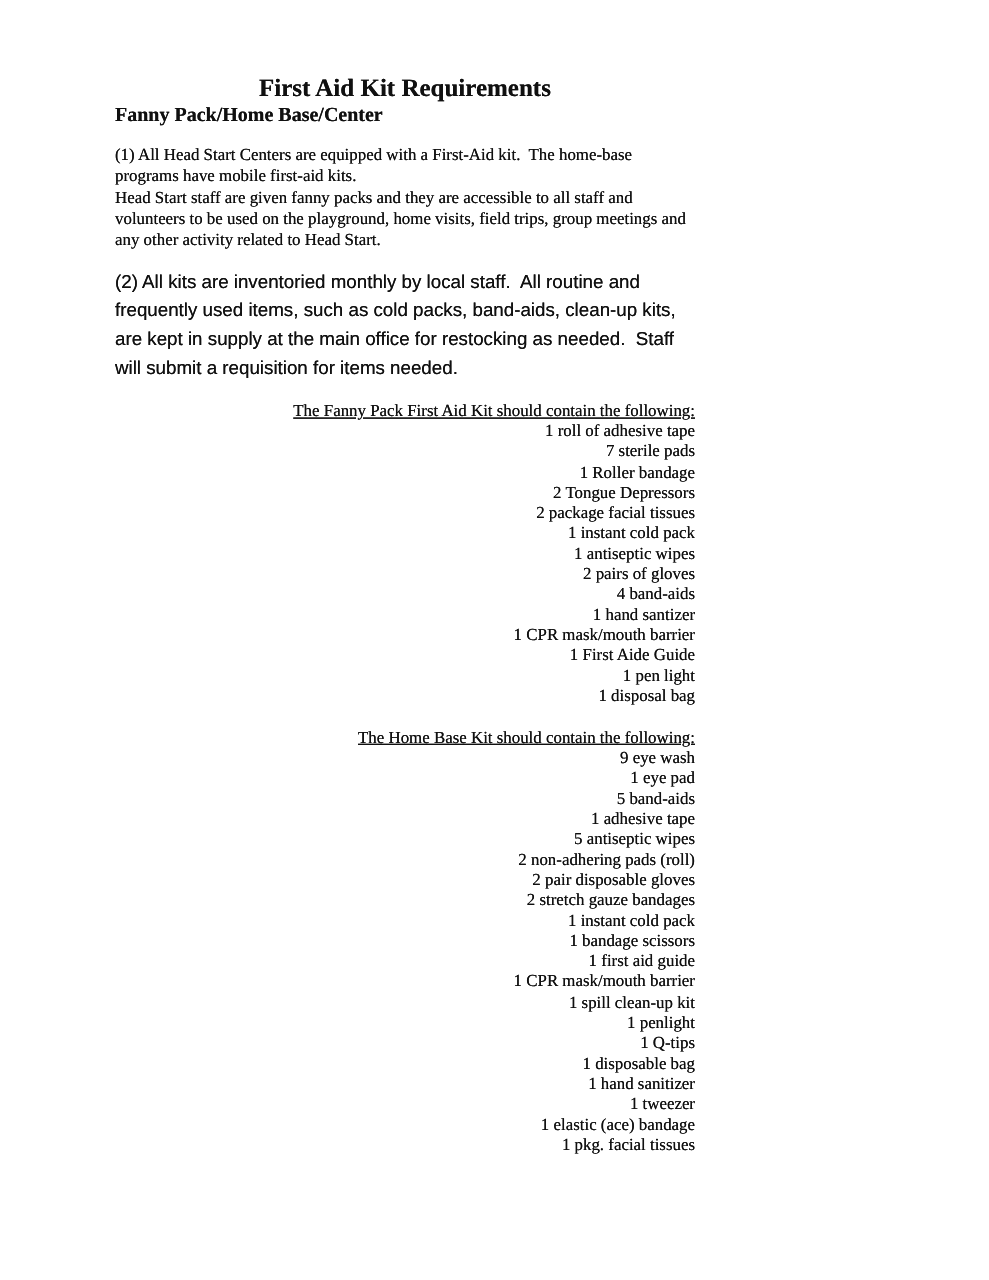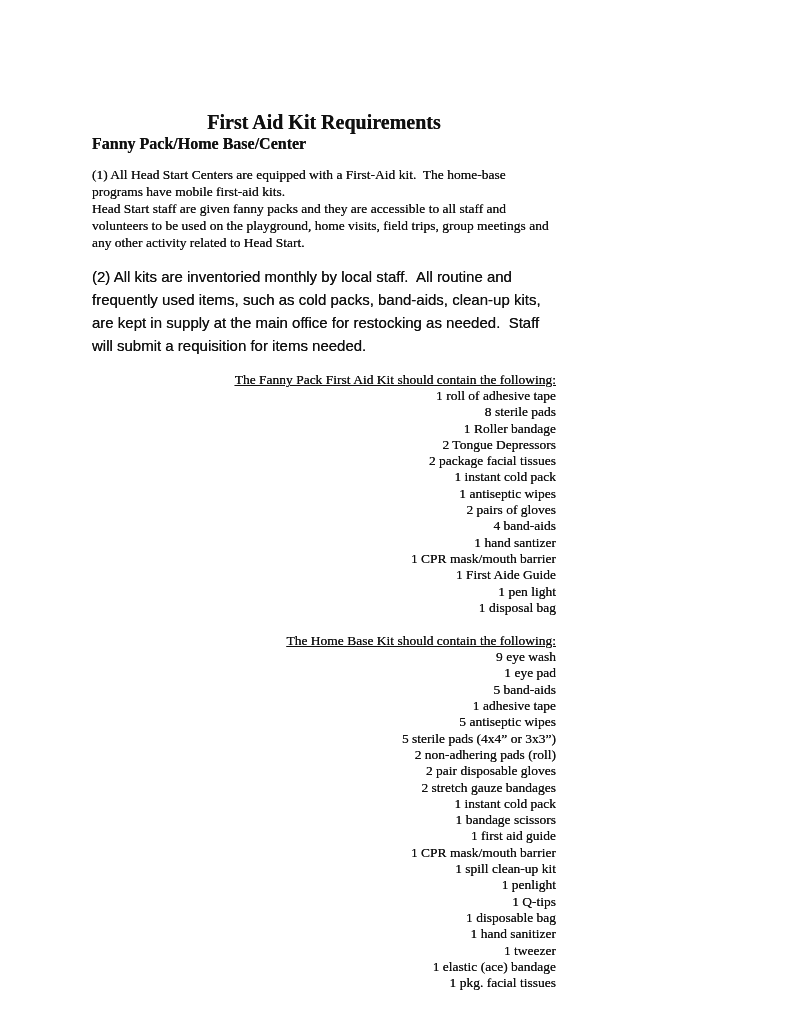--- a/index.html
+++ b/index.html
@@ -11,21 +11,21 @@
     width: 791px;
     height: 1024px;
     overflow: hidden;
   }
   .page {
     position: relative;
     width: 640px;
     height: 1024px;
     background: #ffffff;
     box-sizing: border-box;
-    padding: 111px 84px 0 92px;
+    padding: 60px 84px 0 92px;
     color: #101010;
     
     text-shadow: 0 0 0.45px rgba(0,0,0,0.85);
   }
   .doc-title {
     font-family: "Liberation Serif", "DejaVu Serif", serif;
     font-weight: bold;
     font-size: 20px;
     line-height: 22px;
     text-align: center;
@@ -87,21 +87,21 @@
 
   <p class="para para-serif">(1) All Head Start Centers are equipped with a First-Aid kit.  The home-base programs have mobile first-aid kits.
 Head Start staff are given fanny packs and they are accessible to all staff and volunteers to be used on the playground, home visits, field trips, group meetings and any other activity related to Head Start.</p>
 
   <p class="para para-sans">(2) All kits are inventoried monthly by local staff.  All routine and frequently used items, such as cold packs, band-aids, clean-up kits, are kept in supply at the main office for restocking as needed.  Staff will submit a requisition for items needed.</p>
 
   <div class="kit-section">
     <div class="kit-heading">The Fanny Pack First Aid Kit should contain the following:</div>
     <div class="kit-list">
         <div class="kit-item">1 roll of adhesive tape</div>
-        <div class="kit-item">8 sterile pads</div>
+        <div class="kit-item">7 sterile pads</div>
         <div class="kit-item">1 Roller bandage</div>
         <div class="kit-item">2 Tongue Depressors</div>
         <div class="kit-item">2 package facial tissues</div>
         <div class="kit-item">1 instant cold pack</div>
         <div class="kit-item">1 antiseptic wipes</div>
         <div class="kit-item">2 pairs of gloves</div>
         <div class="kit-item">4 band-aids</div>
         <div class="kit-item">1 hand santizer</div>
         <div class="kit-item">1 CPR mask/mouth barrier</div>
         <div class="kit-item">1 First Aide Guide</div>
@@ -111,21 +111,20 @@
   </div>
 
   <div class="kit-section section-gap">
     <div class="kit-heading">The Home Base Kit should contain the following:</div>
     <div class="kit-list">
         <div class="kit-item">9 eye wash</div>
         <div class="kit-item">1 eye pad</div>
         <div class="kit-item">5 band-aids</div>
         <div class="kit-item">1 adhesive tape</div>
         <div class="kit-item">5 antiseptic wipes</div>
-        <div class="kit-item">5 sterile pads (4x4” or 3x3”)</div>
         <div class="kit-item">2 non-adhering pads (roll)</div>
         <div class="kit-item">2 pair disposable gloves</div>
         <div class="kit-item">2 stretch gauze bandages</div>
         <div class="kit-item">1 instant cold pack</div>
         <div class="kit-item">1 bandage scissors</div>
         <div class="kit-item">1 first aid guide</div>
         <div class="kit-item">1 CPR mask/mouth barrier</div>
         <div class="kit-item">1 spill clean-up kit</div>
         <div class="kit-item">1 penlight</div>
         <div class="kit-item">1 Q-tips</div>

